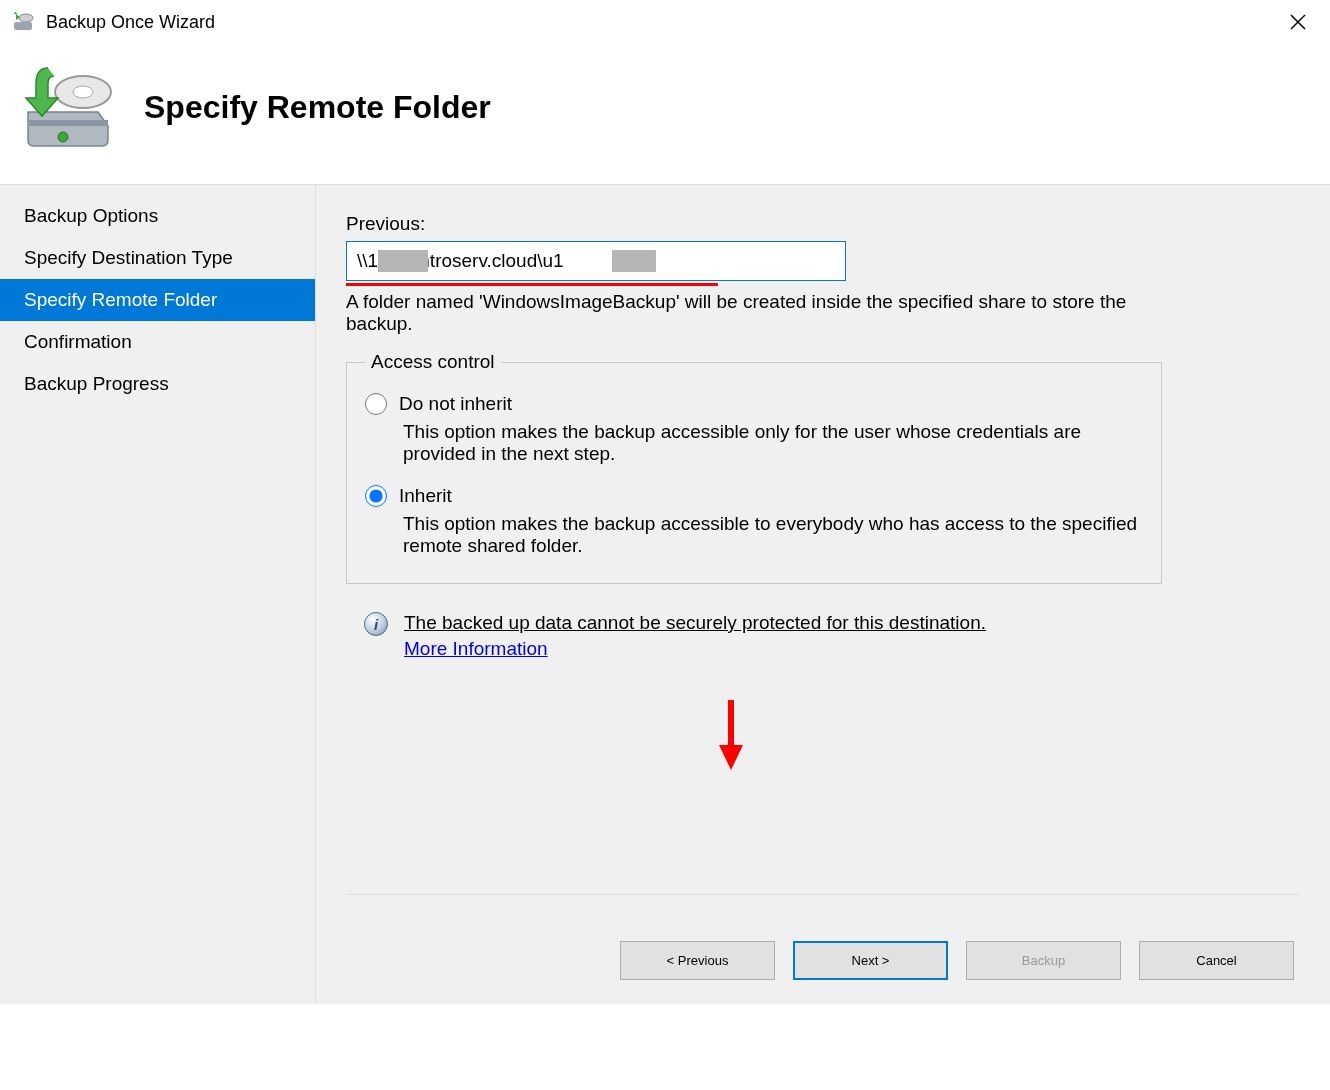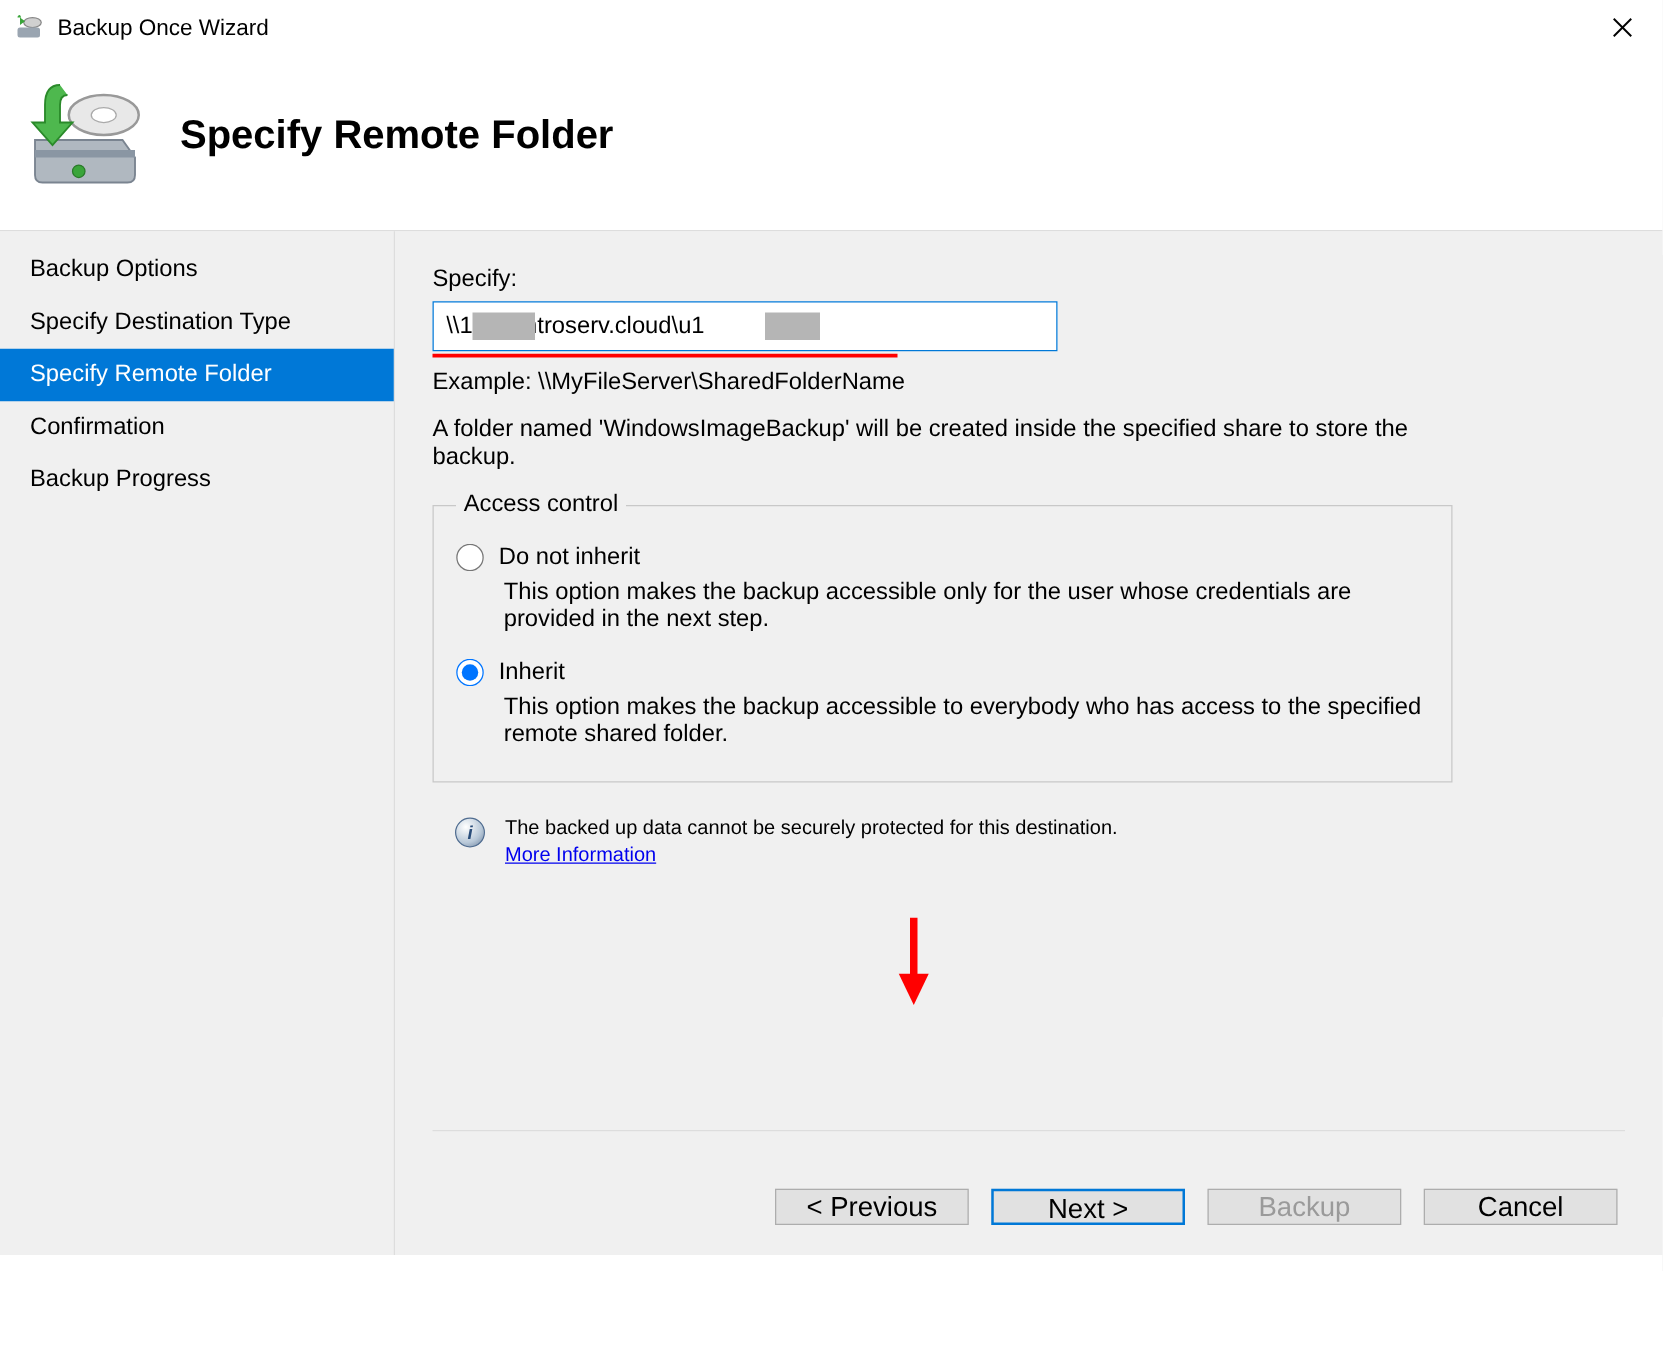--- a/index.html
+++ b/index.html
@@ -166,42 +166,43 @@
     display: flex;
     align-items: center;
     justify-content: center;
     color: #2a4d7a;
     font-style: italic;
     font-weight: bold;
     font-size: 15px;
     flex-shrink: 0;
   }
   .info-text {
-    font-size: 16px;
+    font-size: 19px;
+    text-decoration: underline;
   }
   .info-text a {
     color: #0000ee;
     text-decoration: underline;
     display: inline-block;
     margin-top: 4px;
   }
   .footer {
     margin-top: auto;
     display: flex;
     justify-content: flex-end;
     gap: 18px;
     padding: 18px 6px 24px 0;
     border-top: 1px solid #ddd;
   }
   .btn {
     width: 155px;
-    height: 29px;
+    height: 39px;
     border: 1px solid #adadad;
     background: #e1e1e1;
-    font-size: 22px;
+    font-size: 13px;
     cursor: pointer;
     margin-top: 28px;
   }
   .btn.primary {
     border: 2px solid #0078d7;
   }
   .btn:disabled {
     color: #9a9a9a;
     cursor: default;
   }
@@ -253,28 +254,27 @@
 <div class="main">
   <div class="sidebar">
     <div class="step">Backup Options</div>
     <div class="step">Specify Destination Type</div>
     <div class="step selected">Specify Remote Folder</div>
     <div class="step">Confirmation</div>
     <div class="step">Backup Progress</div>
   </div>
 
   <div class="content">
-    <div class="field-label">Specify:</div>
+    <div class="field-label">Previous:</div>
     <div class="input-wrap">
       <input type="text" class="text-input" value="\\1      .introserv.cloud\u1     " style="">
       <div class="redact" style="left:32px; width:50px;"></div>
       <div class="redact" style="left:266px; width:44px;"></div>
       <div class="redline"></div>
     </div>
-    <div class="example">Example: \\MyFileServer\SharedFolderName</div>
     <div class="desc">A folder named 'WindowsImageBackup' will be created inside the specified share to store the backup.</div>
 
     <fieldset class="acl">
       <legend>Access control</legend>
 
       <label class="radio-row">
         <input type="radio" name="acl" style="">
         <span>Do not inherit</span>
       </label>
       <div class="radio-desc">This option makes the backup accessible only for the user whose credentials are provided in the next step.</div>

